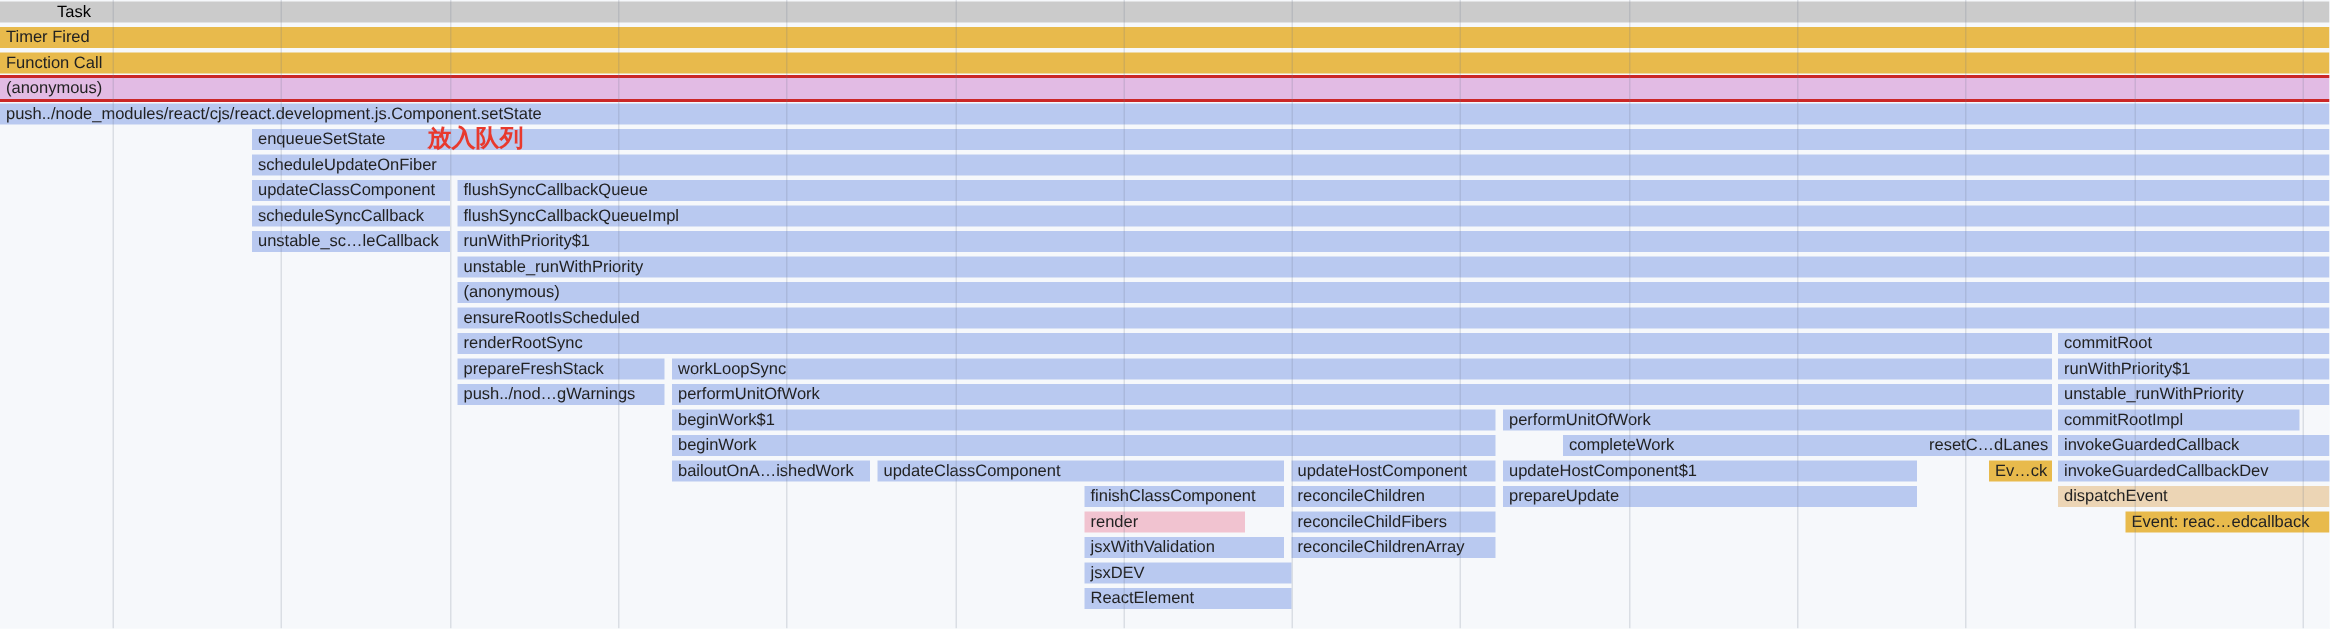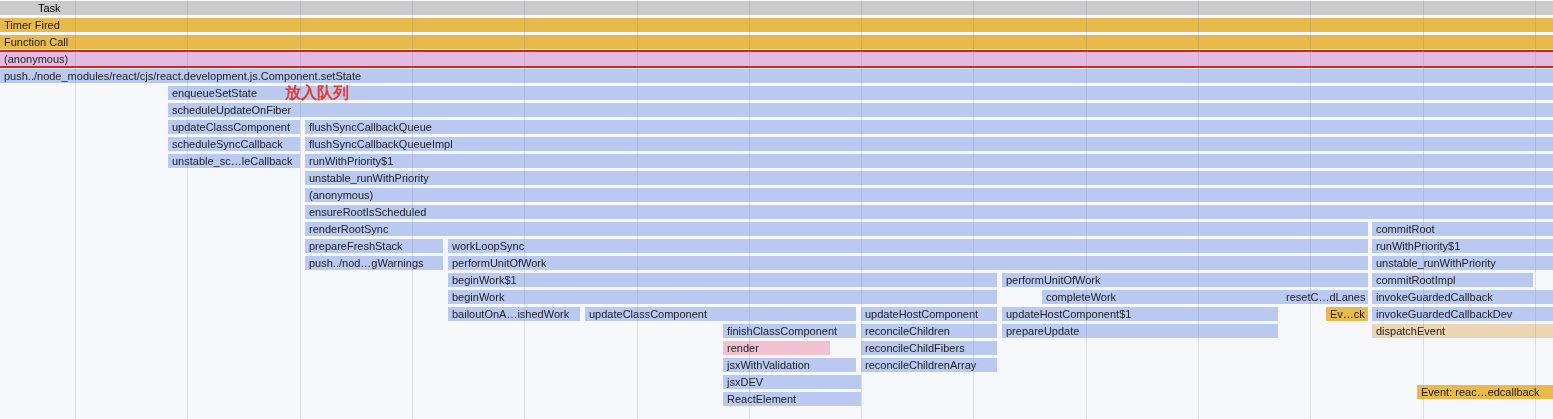--- a/index.html
+++ b/index.html
@@ -92,20 +92,20 @@
       <div class="seg seg-js" style="left: 861px; top: 307px; width: 136px; height: 14px;">updateHostComponent</div>
       <div class="seg seg-js" style="left: 1002px; top: 307px; width: 276px; height: 14px;">updateHostComponent$1</div>
       <div class="seg seg-event" style="left: 1326px; top: 307px; width: 42px; height: 14px;">Ev…ck</div>
       <div class="seg seg-js" style="left: 1372px; top: 307px; width: 216px; height: 14px;">invokeGuardedCallbackDev</div>
       <div class="seg seg-js" style="left: 723px; top: 324px; width: 133px; height: 14px;">finishClassComponent</div>
       <div class="seg seg-js" style="left: 861px; top: 324px; width: 136px; height: 14px;">reconcileChildren</div>
       <div class="seg seg-js" style="left: 1002px; top: 324px; width: 276px; height: 14px;">prepareUpdate</div>
       <div class="seg seg-dispatch" style="left: 1372px; top: 324px; width: 181px; height: 14px;">dispatchEvent</div>
       <div class="seg seg-render" style="left: 723px; top: 341px; width: 107px; height: 14px;">render</div>
       <div class="seg seg-js" style="left: 861px; top: 341px; width: 136px; height: 14px;">reconcileChildFibers</div>
-      <div class="seg seg-event" style="left: 1417px; top: 341px; width: 136px; height: 14px; margin-top: 44px;">Event: reac…edcallback</div>
+      <div class="seg seg-event" style="left: 1417px; top: 341px; width: 136px; height: 14px;">Event: reac…edcallback</div>
       <div class="seg seg-js" style="left: 723px; top: 358px; width: 133px; height: 14px;">jsxWithValidation</div>
       <div class="seg seg-js" style="left: 861px; top: 358px; width: 136px; height: 14px;">reconcileChildrenArray</div>
       <div class="seg seg-js" style="left: 723px; top: 375px; width: 138px; height: 14px;">jsxDEV</div>
       <div class="seg seg-js" style="left: 723px; top: 392px; width: 138px; height: 14px;">ReactElement</div>
     </div>
   <div id="annotation" style="left: 285px; top: 86px;">放入队列</div>
 </div>
 
 </body></html>

